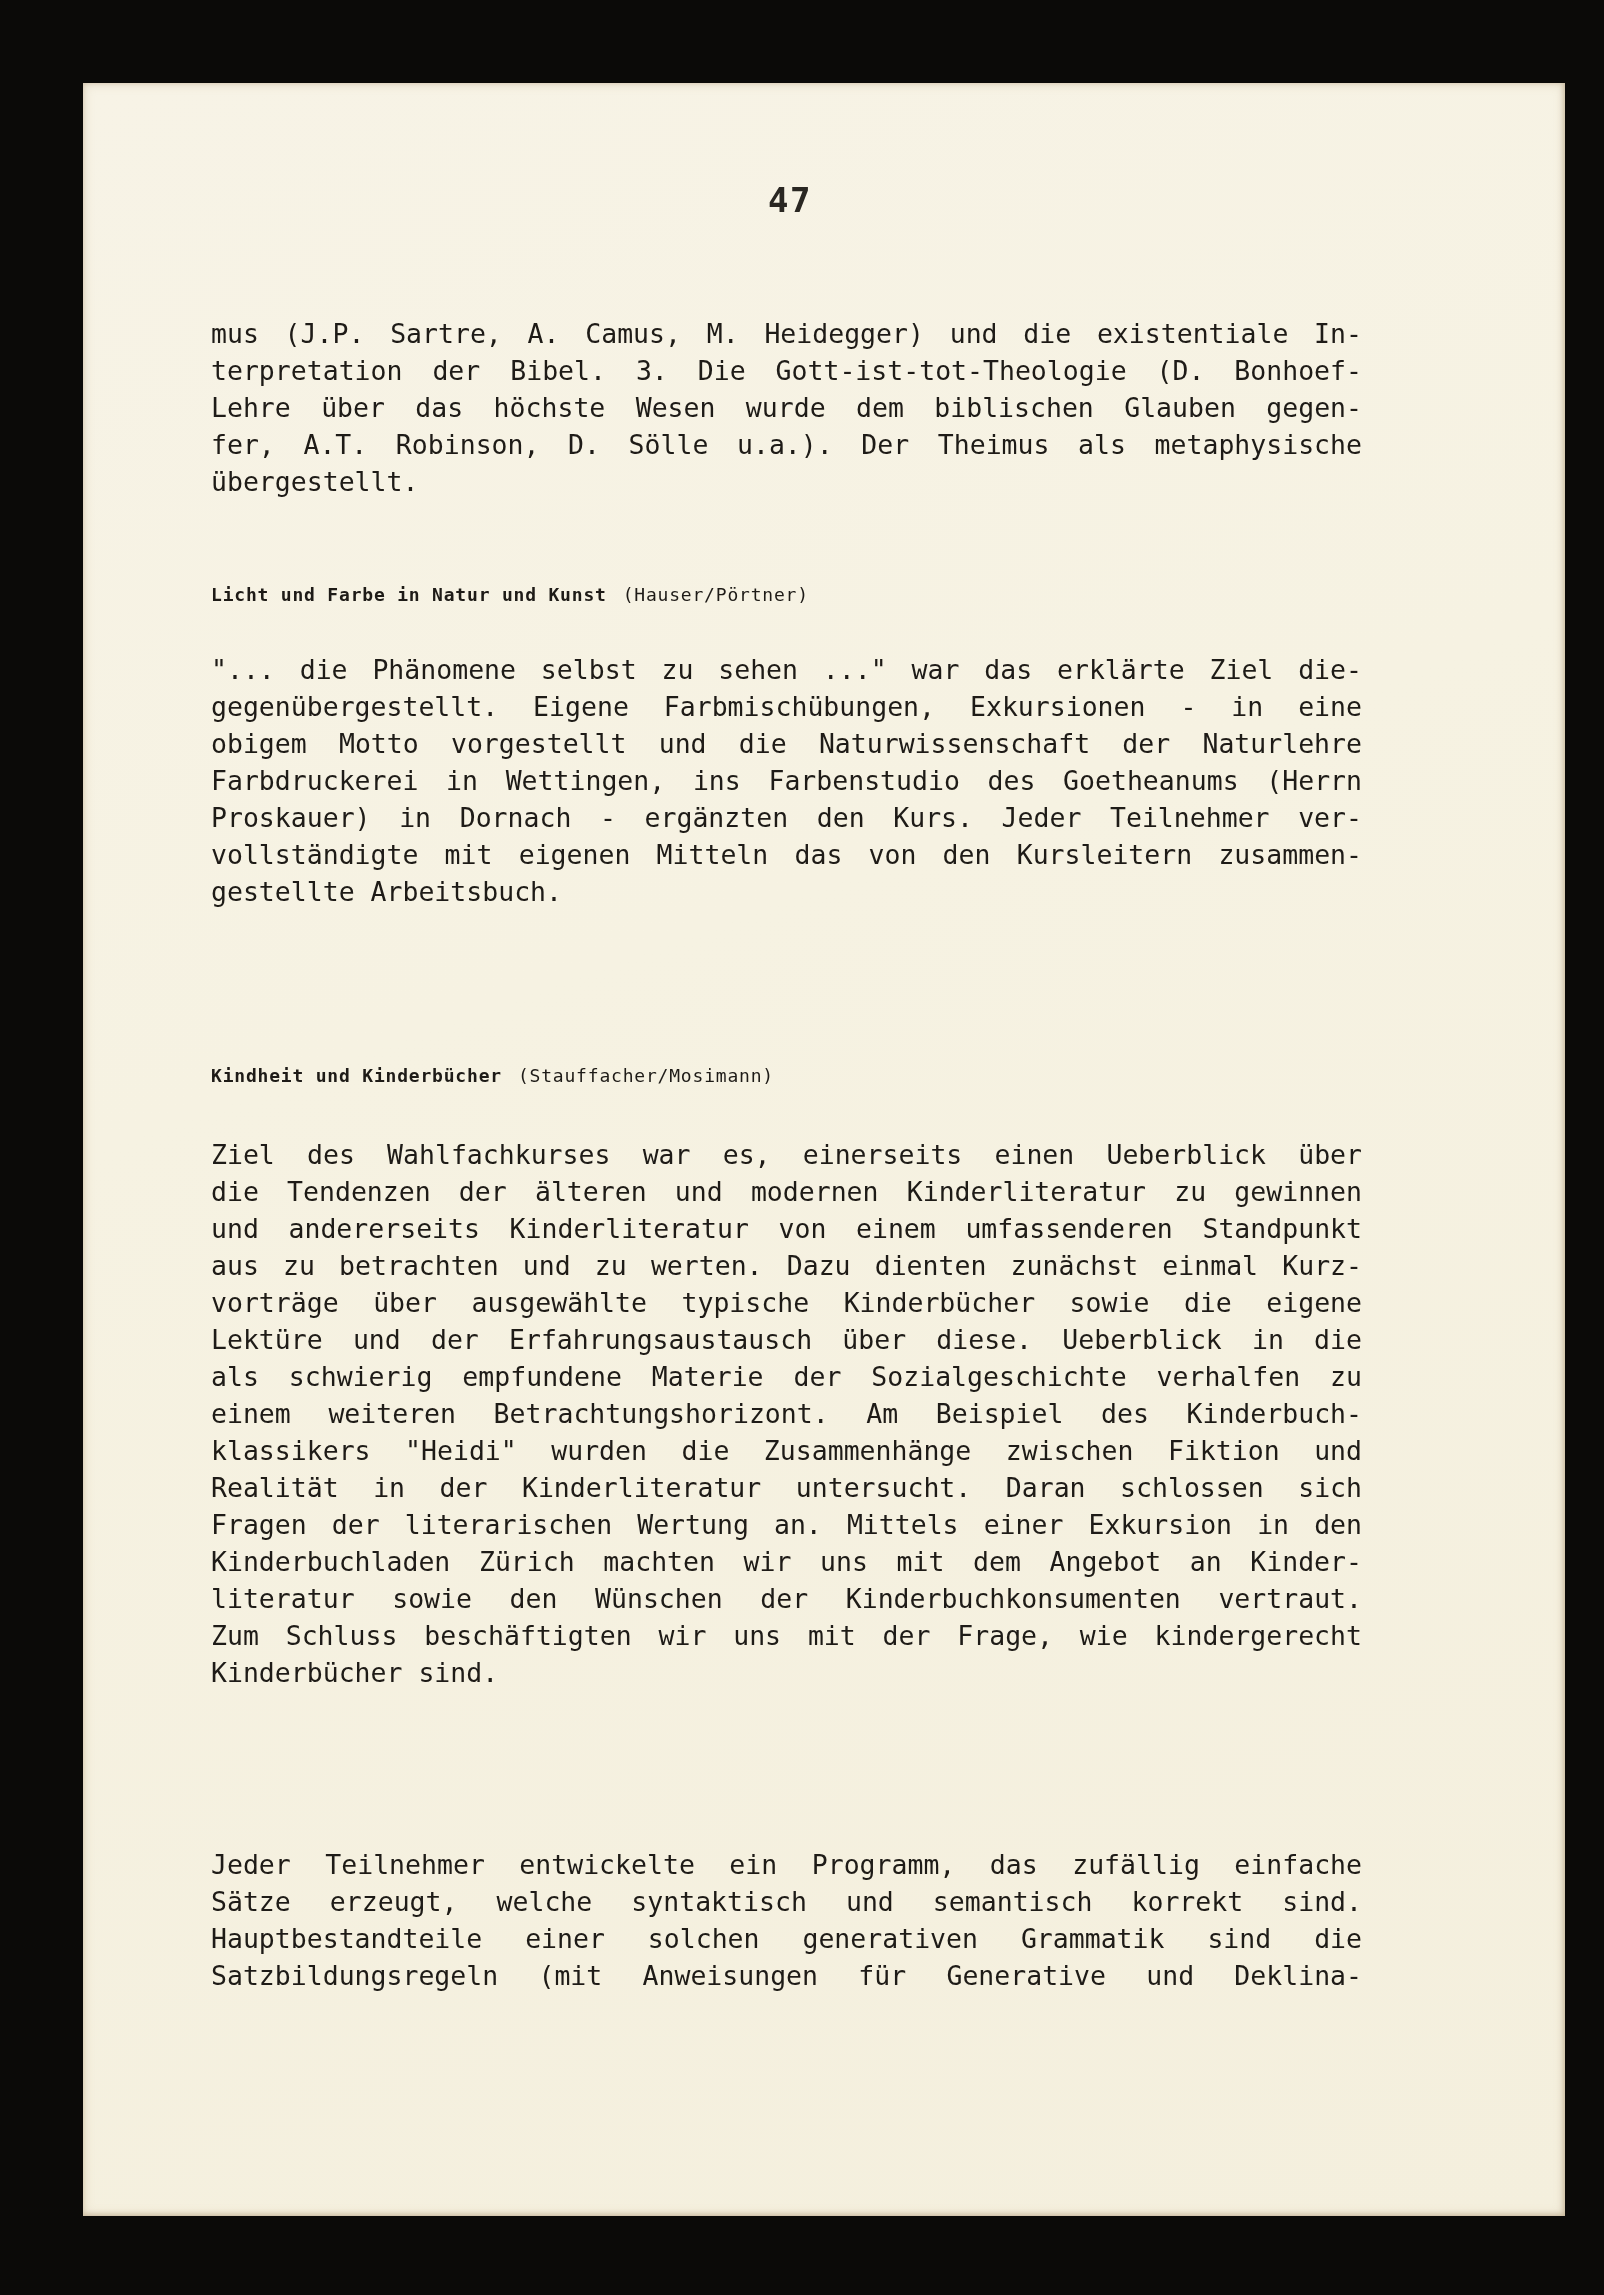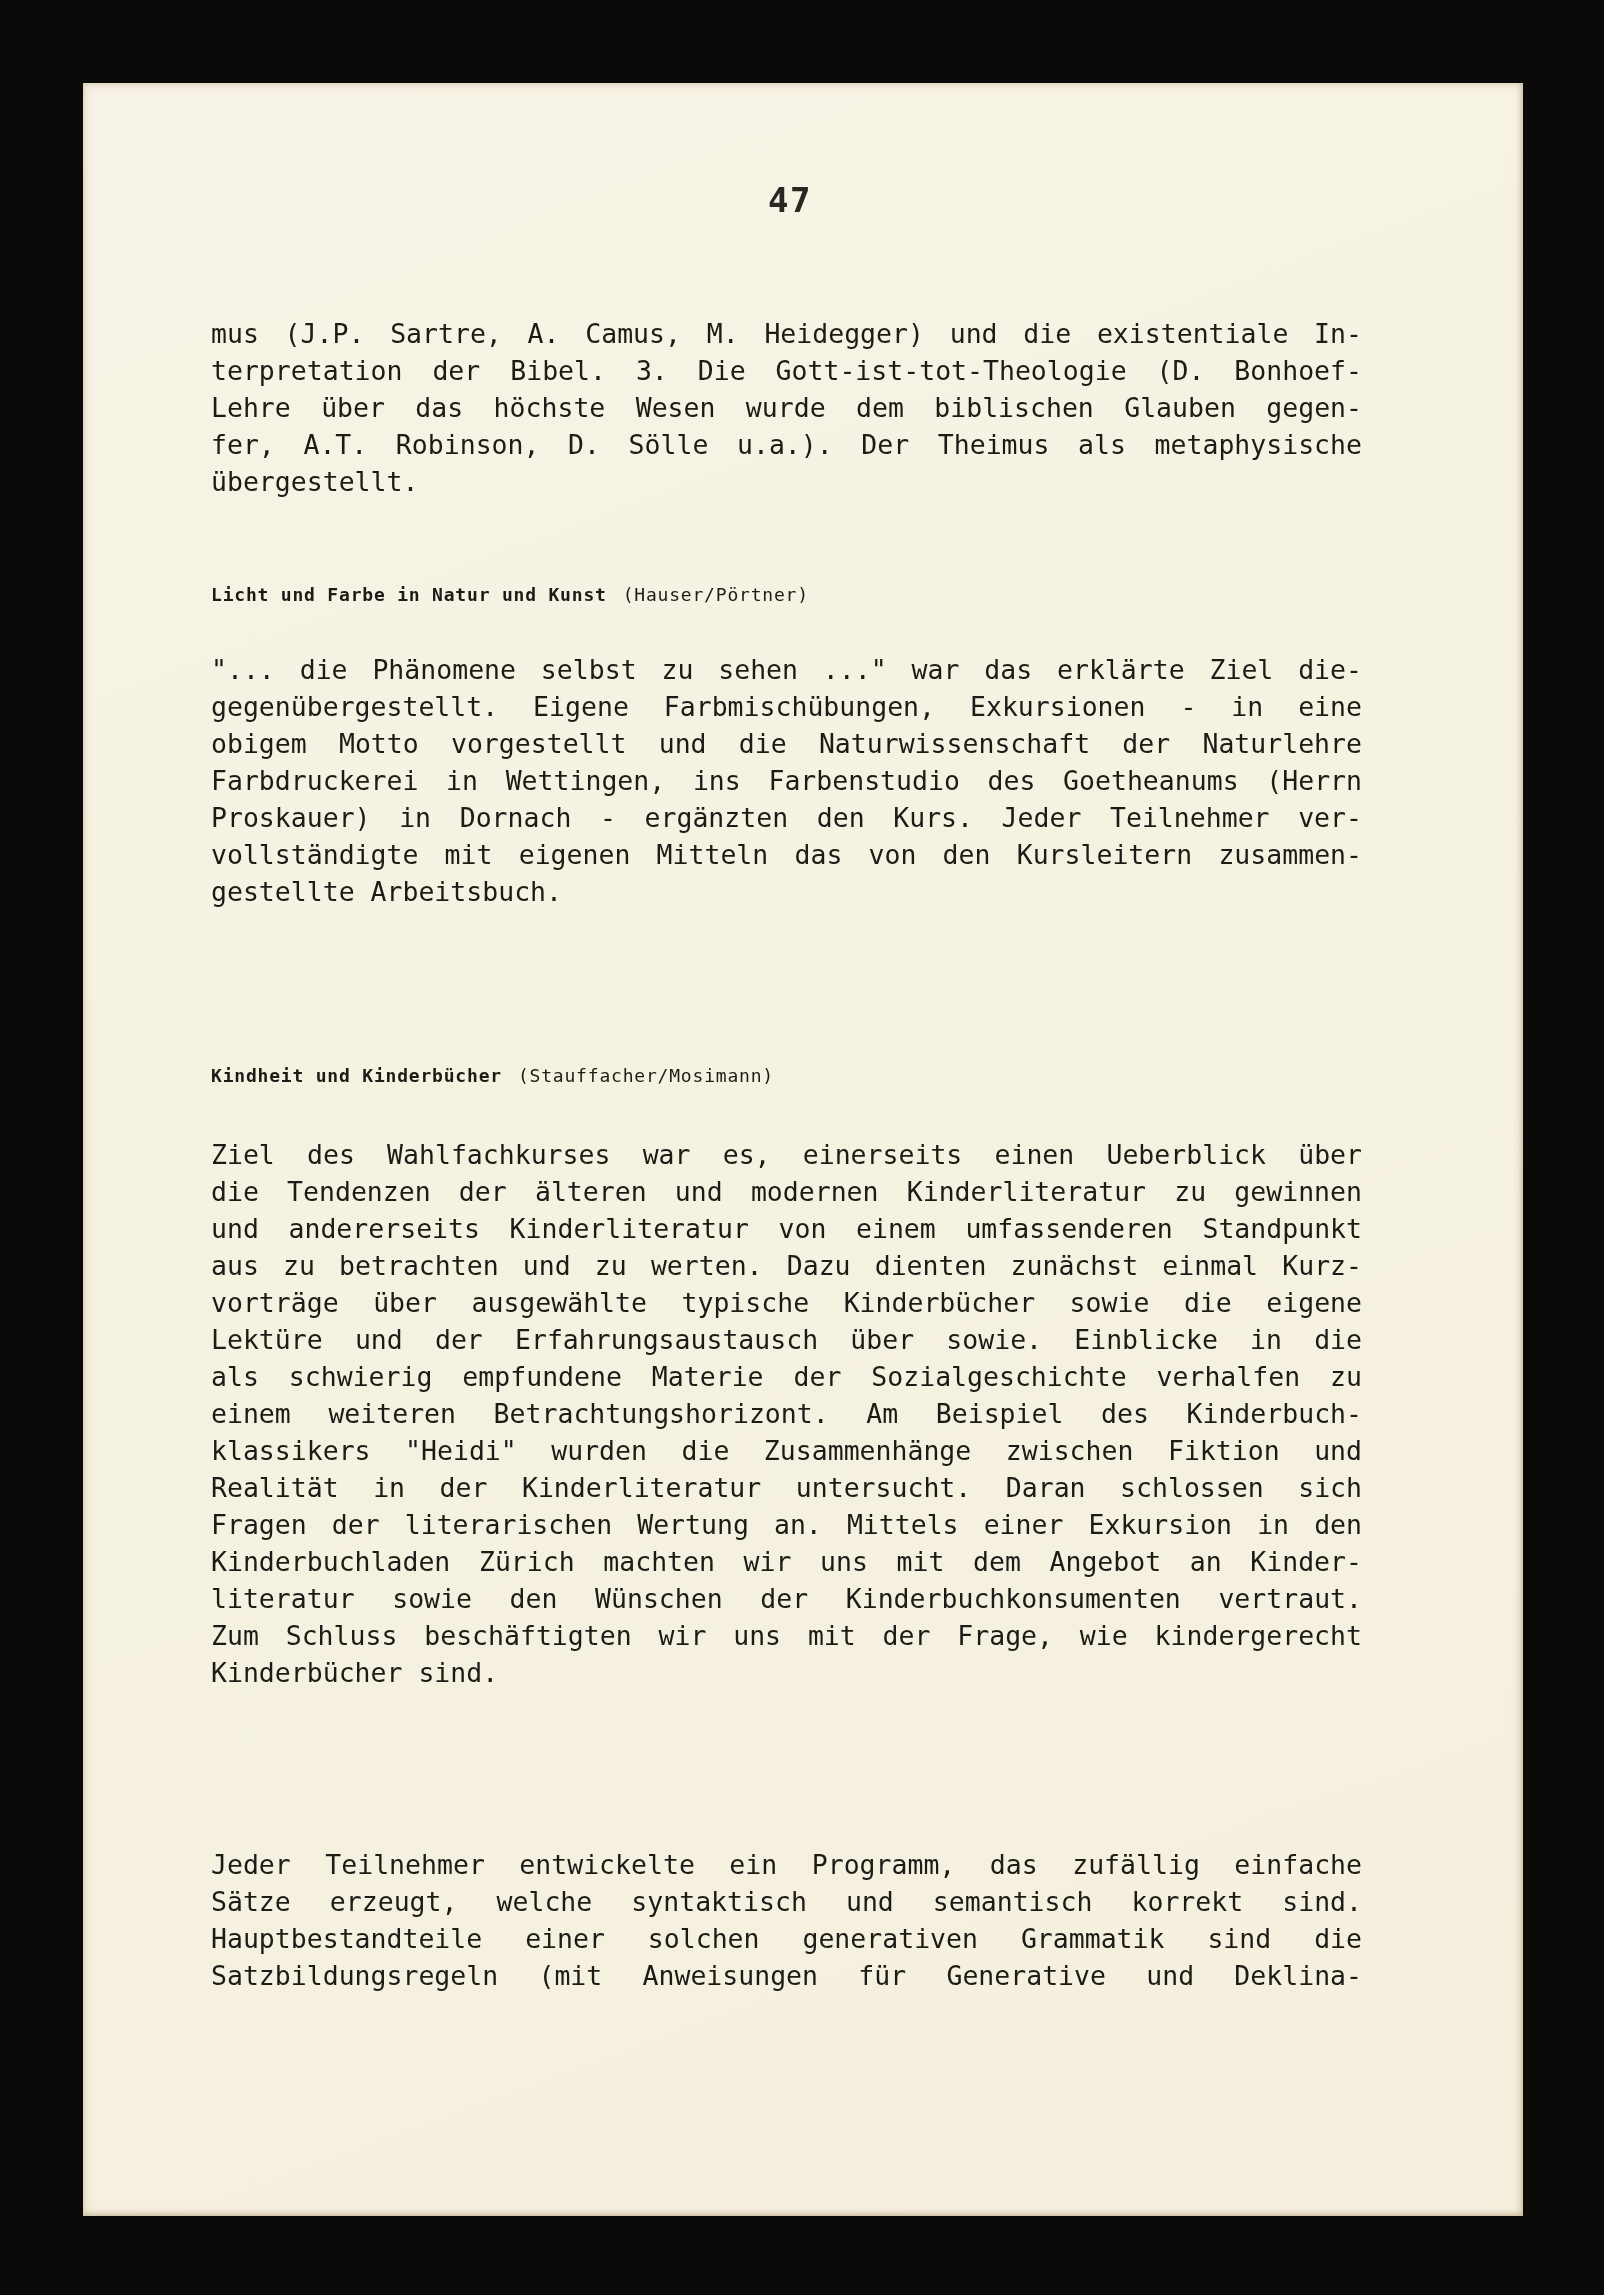--- a/index.html
+++ b/index.html
@@ -20,20 +20,21 @@
     background: #0b0a08;
   }
   .page {
     position: absolute;
     left: 83px;
     top: 83px;
     width: 1440px;
     height: 2133px;
     background: linear-gradient(160deg, #f7f3e6 0%, #f6f2e2 40%, #f4efdd 100%);
     box-shadow: inset 0 0 11.2px rgba(150,120,70,0.22), inset -2.4px 0 4.8px rgba(120,90,50,0.18), inset 0 -2.4px 4.8px rgba(120,90,50,0.15);
+    padding-left: 42px;
   }
   .page-number {
     position: absolute;
     top: 99px;
     left: 671px;
     width: 72px;
     text-align: center;
     font-size: 34px;
     line-height: 1.1;
     font-weight: 600;
@@ -100,21 +101,21 @@
   <div class="block heading" style="top:975px">
     <span class="ht">Kindheit und Kinderbücher</span><span class="ha">(Stauffacher/Mosimann)</span>
   </div>
 
   <div class="block para" style="top:1053px">
       <div class="line j">Ziel des Wahlfachkurses war es, einerseits einen Ueberblick über</div>
       <div class="line j">die Tendenzen der älteren und modernen Kinderliteratur zu gewinnen</div>
       <div class="line j">und andererseits Kinderliteratur von einem umfassenderen Standpunkt</div>
       <div class="line j">aus zu betrachten und zu werten. Dazu dienten zunächst einmal Kurz-</div>
       <div class="line j">vorträge über ausgewählte typische Kinderbücher sowie die eigene</div>
-      <div class="line j">Lektüre und der Erfahrungsaustausch über sowie. Einblicke in die</div>
+      <div class="line j">Lektüre und der Erfahrungsaustausch über diese. Ueberblick in die</div>
       <div class="line j">als schwierig empfundene Materie der Sozialgeschichte verhalfen zu</div>
       <div class="line j">einem weiteren Betrachtungshorizont. Am Beispiel des Kinderbuch-</div>
       <div class="line j">klassikers "Heidi" wurden die Zusammenhänge zwischen Fiktion und</div>
       <div class="line j">Realität in der Kinderliteratur untersucht. Daran schlossen sich</div>
       <div class="line j">Fragen der literarischen Wertung an. Mittels einer Exkursion in den</div>
       <div class="line j">Kinderbuchladen Zürich machten wir uns mit dem Angebot an Kinder-</div>
       <div class="line j">literatur sowie den Wünschen der Kinderbuchkonsumenten vertraut.</div>
       <div class="line j">Zum Schluss beschäftigten wir uns mit der Frage, wie kindergerecht</div>
       <div class="line">Kinderbücher sind.</div>
     </div>

